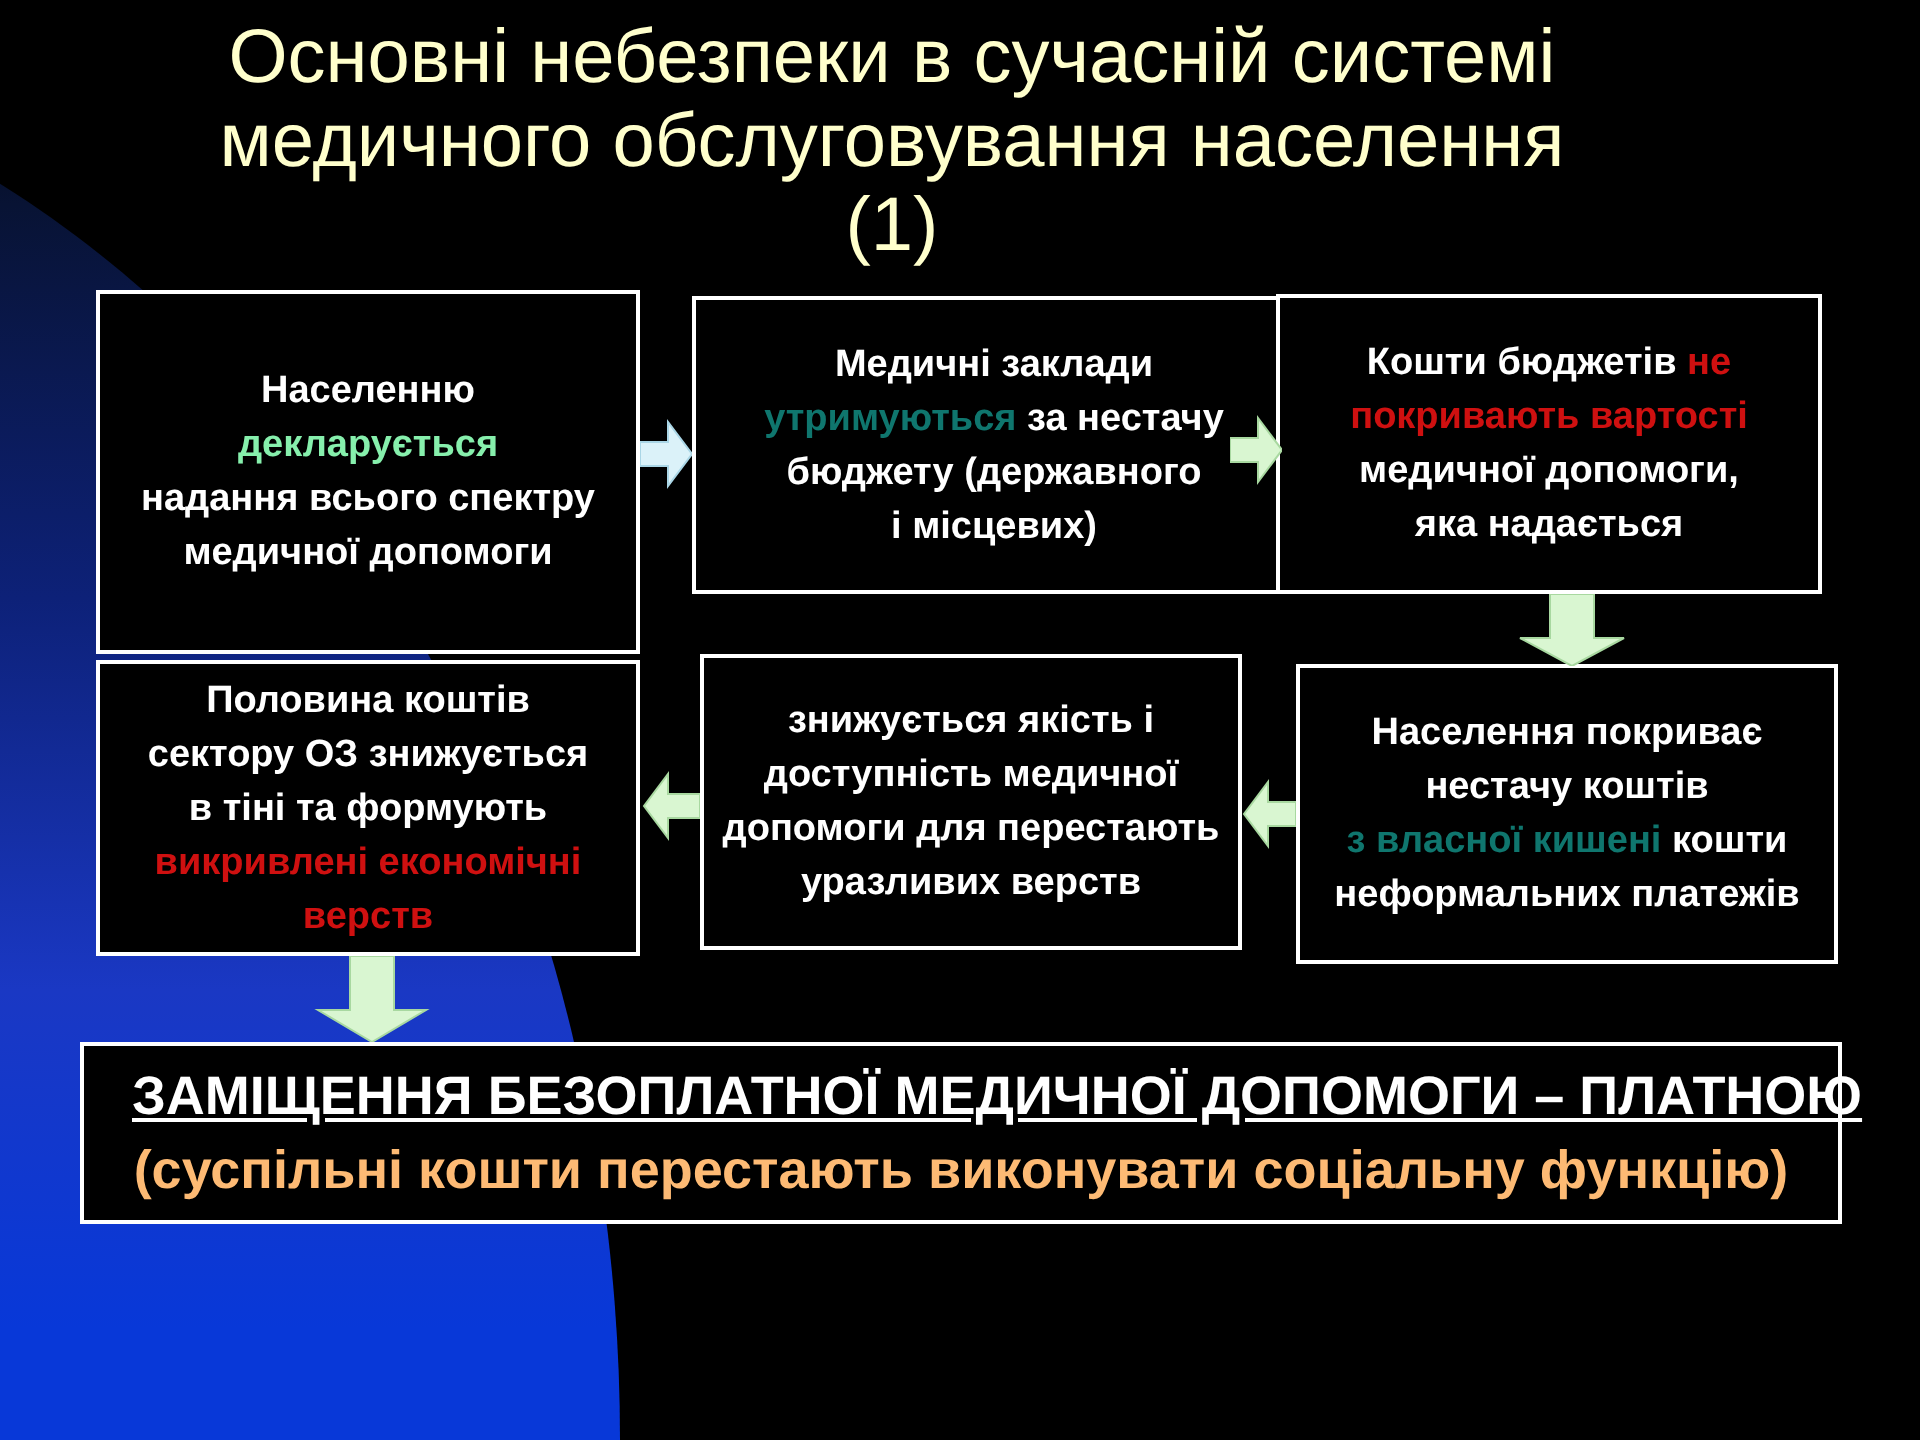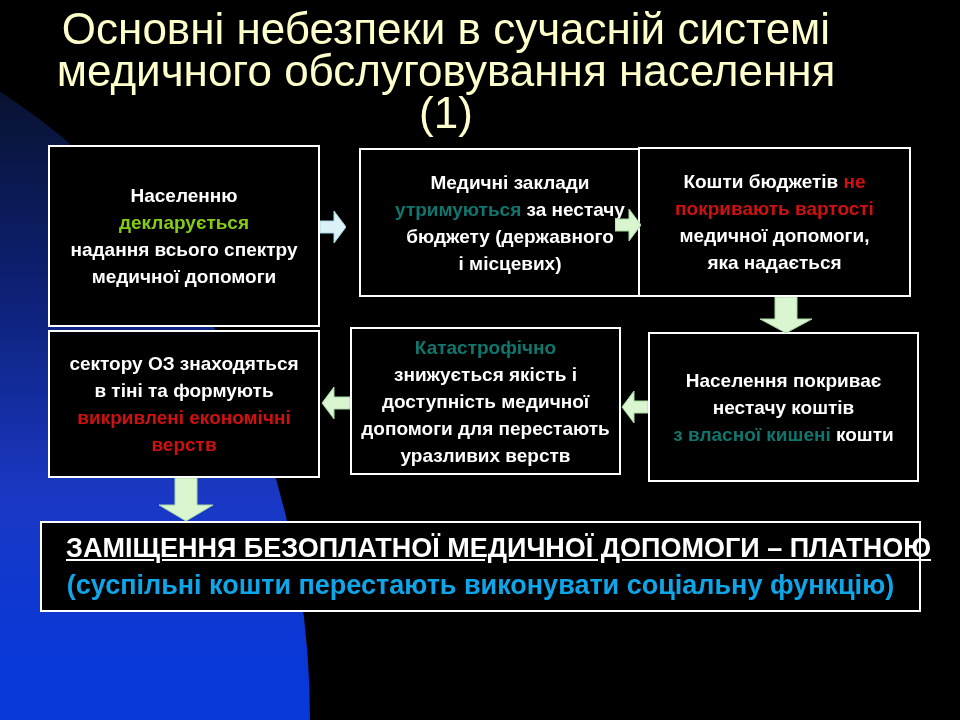--- a/index.html
+++ b/index.html
@@ -9,49 +9,49 @@
   }
   
   .bg-circle{
     position:absolute;left:-810px;top:18px;width:1120px;height:1404px;
     border-radius:50%;
     background:linear-gradient(180deg,#04060f 0%,#081334 6%,#0d2178 20%,#1a38c4 34%,#0838d8 46%,#0838d8 100%);
   }
   
   .title{
     position:absolute;left:0;top:8px;width:892px;text-align:center;
-    color:#ffffcc;font-size:44px;line-height:42px;font-weight:400;
+    color:#ffffcc;font-size:38px;line-height:42px;font-weight:400;
     letter-spacing:0px;
   }
   
   .fbox{
     position:absolute;background:#000;border:2px solid #ffffff;
     display:flex;flex-direction:column;justify-content:center;
     text-align:center;font-weight:700;font-size:19px;line-height:27px;
     color:#fff;box-sizing:border-box;padding:2px 4px;
   }
   .b1{left:48px;top:145px;width:272px;height:182px;}
-  .b2{left:346px;top:148px;width:302px;height:149px;margin-left:13px;}
+  .b2{left:346px;top:148px;width:302px;height:149px;}
   .b3{left:638px;top:147px;width:273px;height:150px;}
   .b4{left:48px;top:330px;width:272px;height:148px;}
   .b5{left:350px;top:327px;width:271px;height:148px;}
   .b6{left:648px;top:332px;width:271px;height:150px;}
   .seg-white{color:#ffffff;}
   .seg-red{color:#cf1010;}
   .seg-darkred{color:#0f766e;}
-  .seg-pink{color:#84cc16;}
+  .seg-pink{color:#86efac;}
   
   .final{
     position:absolute;left:40px;top:521px;width:881px;height:91px;
     background:#000;border:2px solid #ffffff;box-sizing:border-box;
     display:flex;flex-direction:column;justify-content:center;
     text-align:center;font-weight:700;font-size:27px;line-height:37px;
   }
   .final .l1{color:#ffffff;text-decoration:underline;white-space:nowrap;margin-left:24px;}
-  .final .l2{color:#0ea5e9;white-space:nowrap;}
+  .final .l2{color:#fdba74;white-space:nowrap;}
   
   .arrow{position:absolute;}
   .arrow-green polygon{fill:#d9f6d1;stroke:#a8d8a0;stroke-width:1;}
   .arrow-cyan polygon{fill:#dbf2f9;stroke:#aad6e6;stroke-width:1;}
 </style>
 </head>
 <body>
 
 <div id="stage">
 
@@ -78,38 +78,39 @@
     </div>
 
   <div class="fbox b3">
       <div><span class="seg-white">Кошти бюджетів </span><span class="seg-red">не</span></div>
       <div><span class="seg-red">покривають вартості</span></div>
       <div><span class="seg-white">медичної допомоги,</span></div>
       <div><span class="seg-white">яка надається</span></div>
     </div>
 
   <div class="fbox b4">
-      <div><span class="seg-white">сектору ОЗ знаходяться</span></div>
+      <div><span class="seg-white">Половина коштів</span></div>
+      <div><span class="seg-white">сектору ОЗ знижується</span></div>
       <div><span class="seg-white">в тіні та формують</span></div>
       <div><span class="seg-red">викривлені економічні</span></div>
       <div><span class="seg-red">верств</span></div>
     </div>
 
   <div class="fbox b5">
-      <div><span class="seg-darkred">Катастрофічно</span></div>
       <div><span class="seg-white">знижується якість і</span></div>
       <div><span class="seg-white">доступність медичної</span></div>
       <div><span class="seg-white">допомоги для перестають</span></div>
       <div><span class="seg-white">уразливих верств</span></div>
     </div>
 
   <div class="fbox b6">
       <div><span class="seg-white">Населення покриває</span></div>
       <div><span class="seg-white">нестачу коштів</span></div>
       <div><span class="seg-darkred">з власної кишені</span><span class="seg-white"> кошти</span></div>
+      <div><span class="seg-white">неформальних платежів</span></div>
     </div>
 
   <svg class="arrow arrow-cyan" style="left:320px;top:209px;" width="26" height="36" viewBox="0 0 26 36">
     <polygon points="0,12 14,12 14,2 26,18 14,34 14,24 0,24"></polygon>
   </svg>
 
   <svg class="arrow arrow-green" style="left:615px;top:207px;" width="26" height="36" viewBox="0 0 26 36">
     <polygon points="0,12 14,12 14,2 26,18 14,34 14,24 0,24"></polygon>
   </svg>
 

